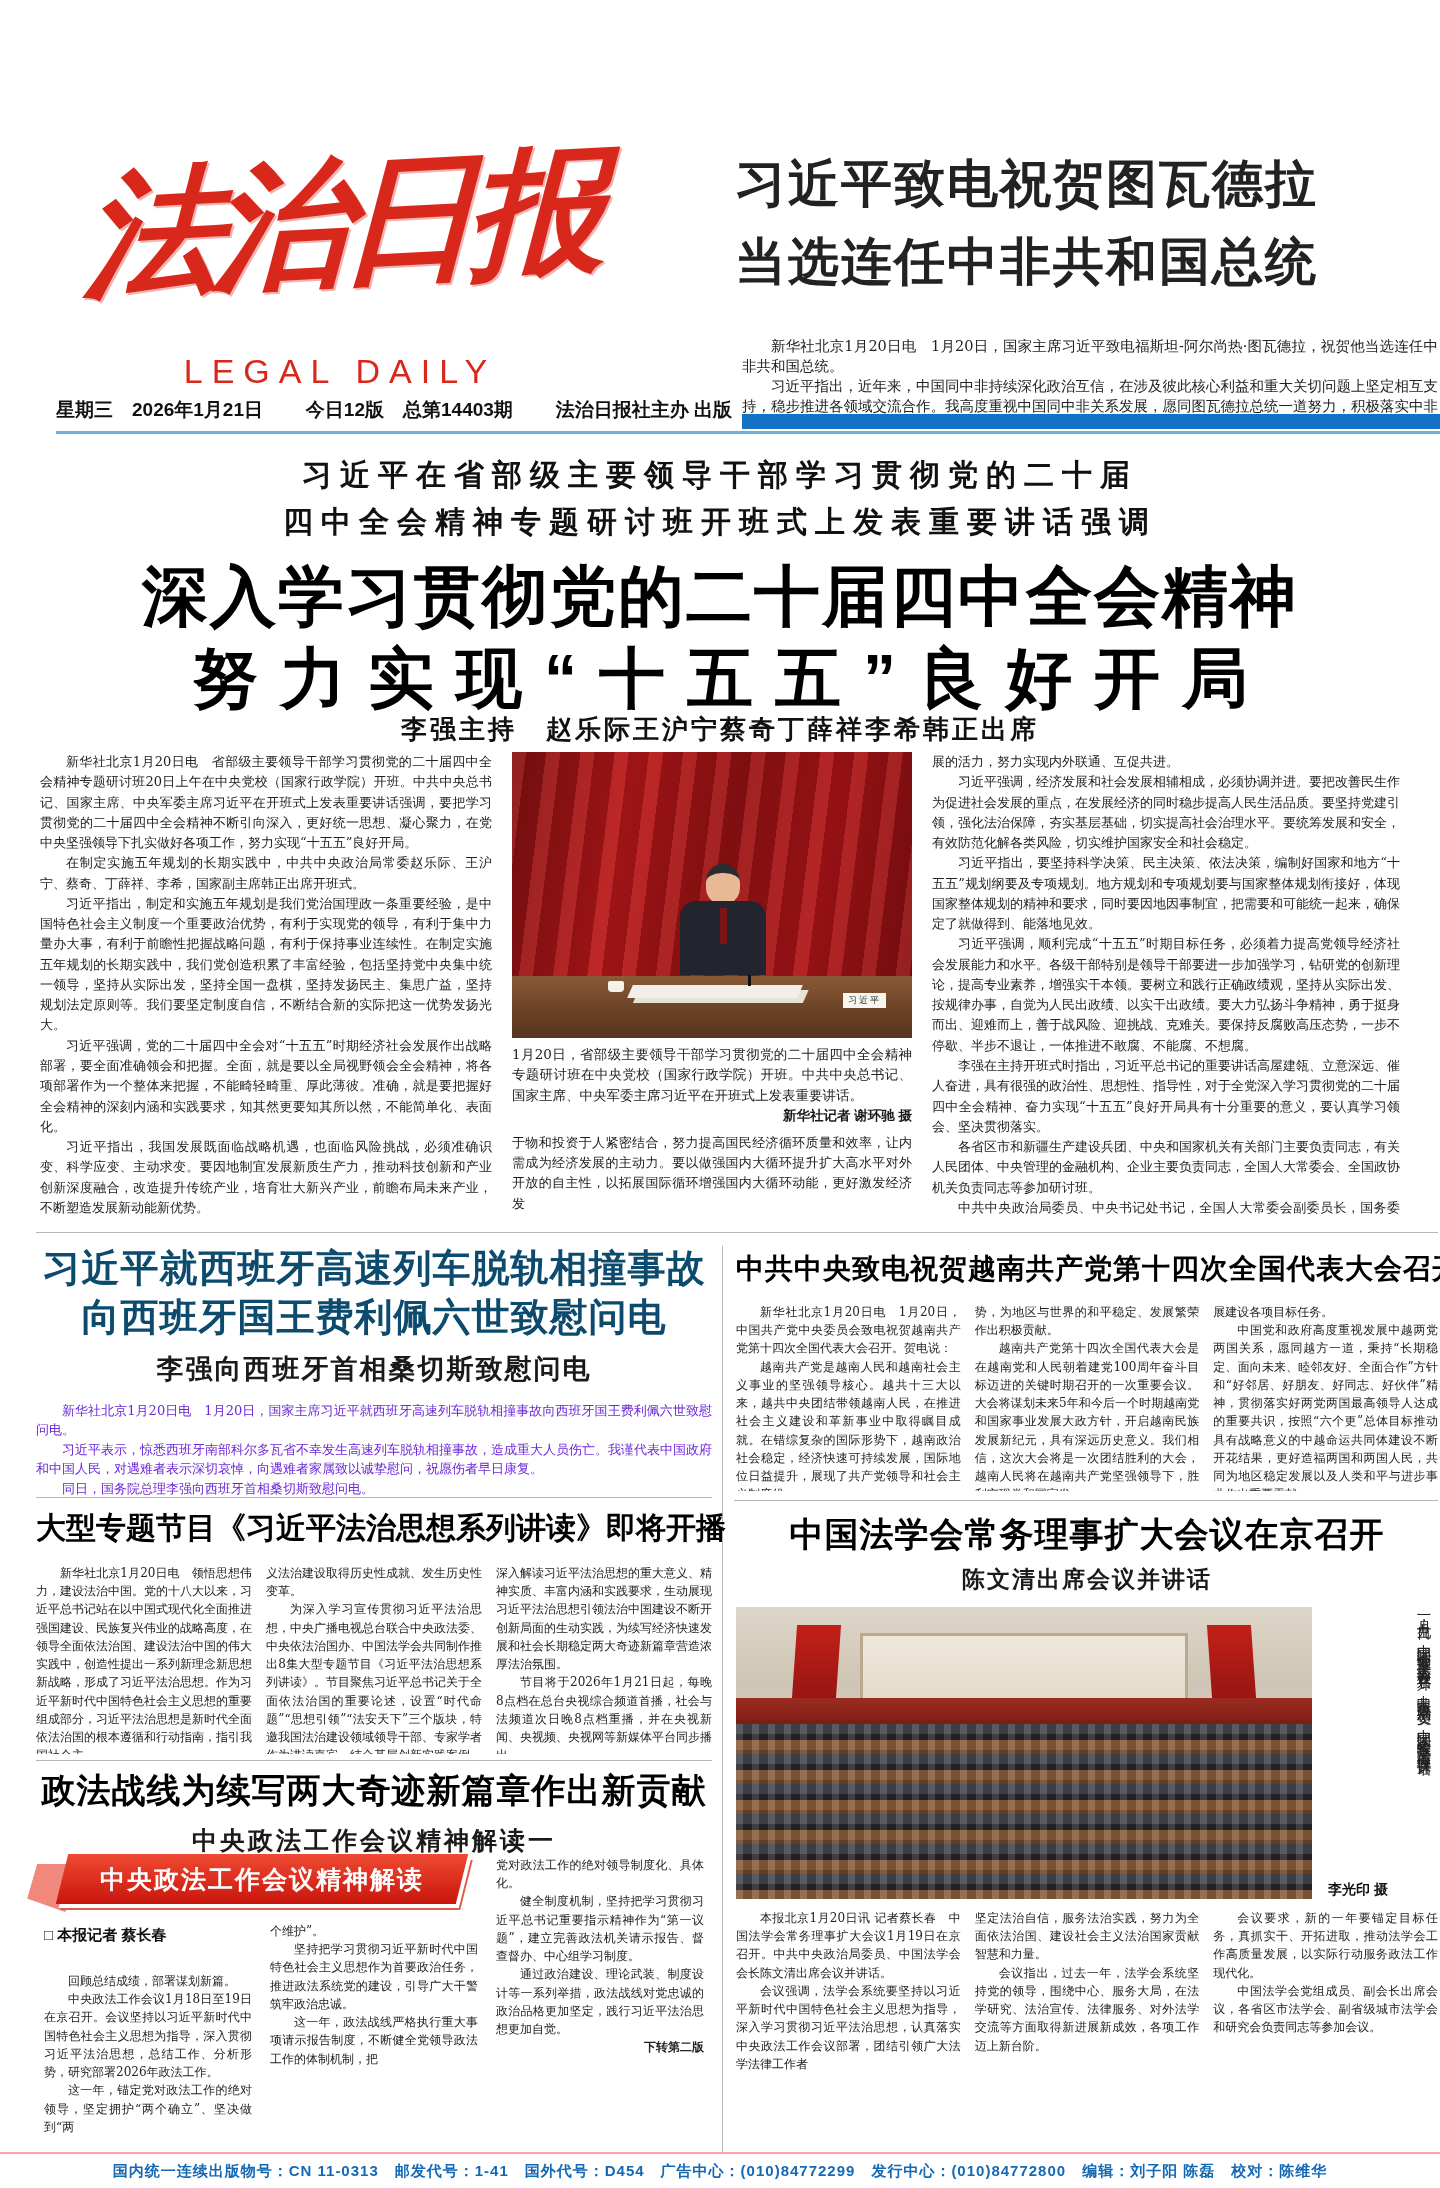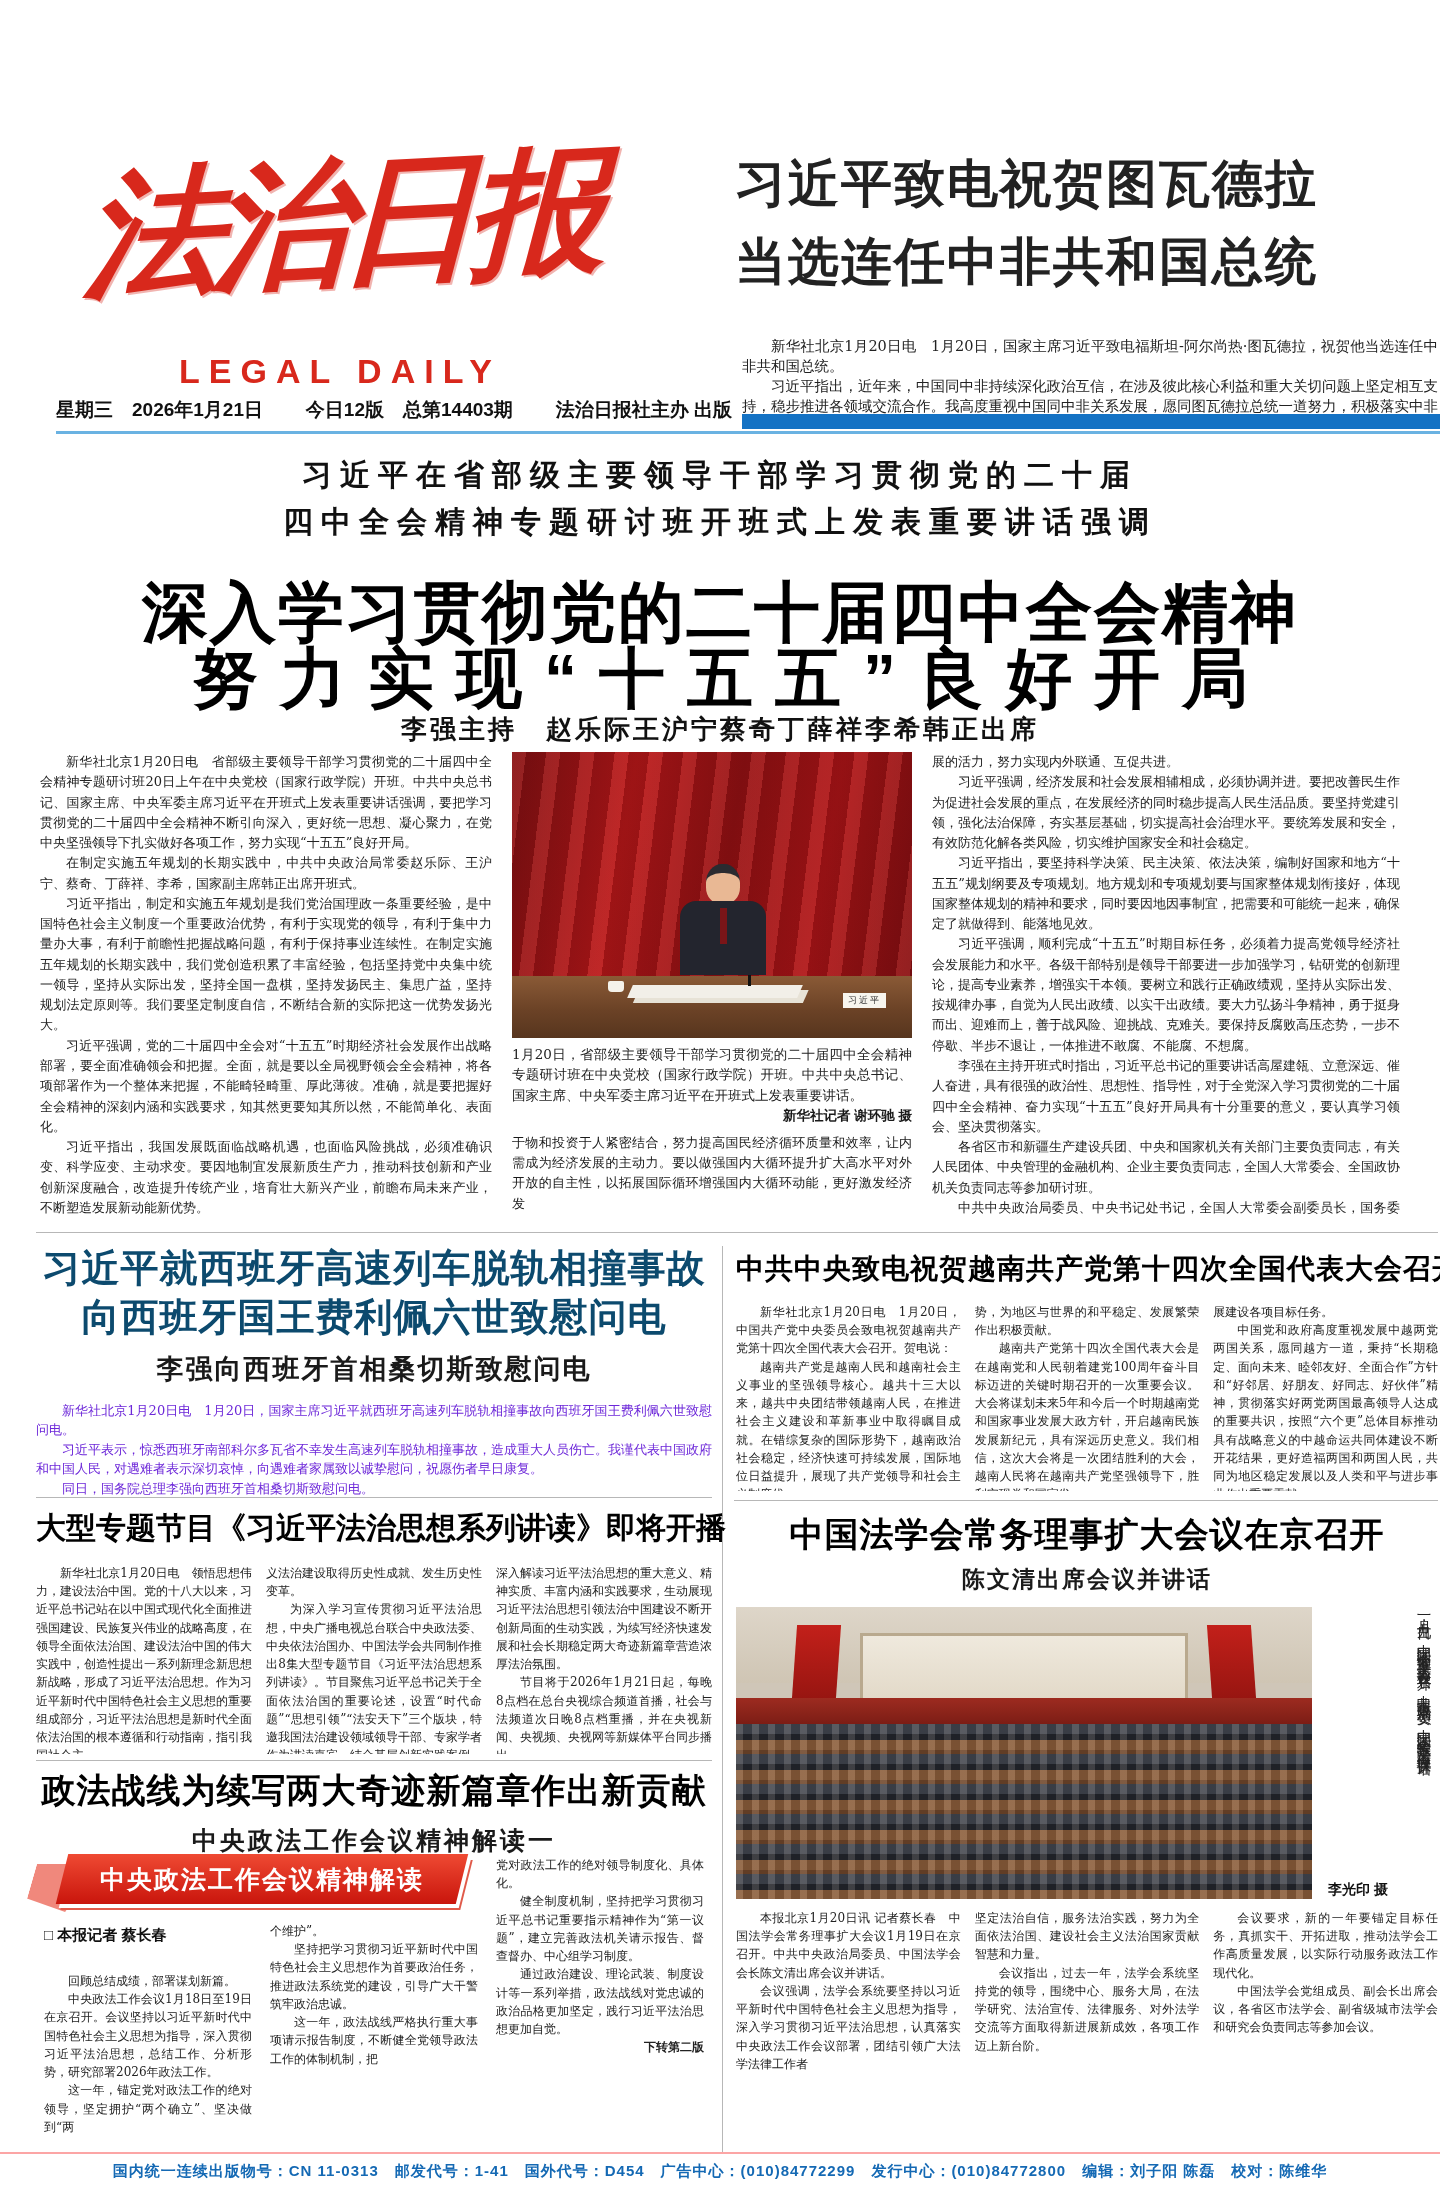--- a/index.html
+++ b/index.html
@@ -15,42 +15,42 @@
     display:flex; align-items:center; justify-content:center;
   }
   .masthead-title {
     font-family:"DejaVu Serif", serif; font-style:italic; font-weight:900;
     font-size:138px; letter-spacing:-10px; color:#d8281c;
     transform:rotate(-3deg) skewX(-4deg); white-space:nowrap;
     text-shadow:2px 2px 0 rgba(216,40,28,.35);
   }
   .legal-daily {
     position:absolute; left:66px; top:352px; width:548px; text-align:center;
-    color:#d8281c; font-weight:700; font-size:34px; letter-spacing:9px;
+    color:#d8281c; font-weight:400; font-size:34px; letter-spacing:9px;
   }
   .dateline {
     position:absolute; left:56px; top:397px; width:676px;
     display:flex; justify-content:space-between; font-size:19px; font-weight:700; color:#111;
   }
   .top-h { position:absolute; left:735px; width:705px; font-weight:900; font-size:51px;
     letter-spacing:2px; color:#222; white-space:nowrap; }
   .top-h1 { top:150px; } .top-h2 { top:228px; }
   .top-brief {
     position:absolute; left:742px; top:336px; width:696px; height:78px; overflow:hidden;
     font-family:"DejaVu Serif", serif; font-size:14.5px; line-height:1.38; text-align:justify; color:#222;
   }
   .top-brief p { text-indent:2em; }
   .blue-bar  { position:absolute; left:742px; top:414px; width:698px; height:15px; background:#1472c4; }
   .blue-line { position:absolute; left:56px;  top:431px; width:1384px; height:3px; background:#6ab2e2; }
 
   
   .kicker { position:absolute; left:0; top:452px; width:100%; text-align:center;
     font-weight:900; font-size:30px; letter-spacing:8px; line-height:1.55; color:#111; }
   .lead-h1 { position:absolute; left:0; top:552px; width:100%; text-align:center;
-    font-weight:900; font-size:66px; letter-spacing:2px; color:#000;margin-top:16px; }
+    font-weight:900; font-size:66px; letter-spacing:2px; color:#000; }
   .lead-h2 { position:absolute; left:0; top:634px; width:100%; text-align:center;
     font-weight:900; font-size:66px; letter-spacing:22px; text-indent:22px; color:#000; white-space:nowrap; }
   .lead-deck { position:absolute; left:0; top:712px; width:100%; text-align:center;
     font-weight:700; font-size:26px; letter-spacing:3px; color:#111; }
   .lead-body { position:absolute; left:40px; top:752px; width:1360px; height:462px;
     display:flex; gap:20px; overflow:hidden; }
   .lead-col { font-family:"DejaVu Serif", serif; font-size:13px; line-height:1.56;
     text-align:justify; color:#222; overflow:hidden; }
   .lead-col p { text-indent:2em; }
   .col-l { width:452px; }

